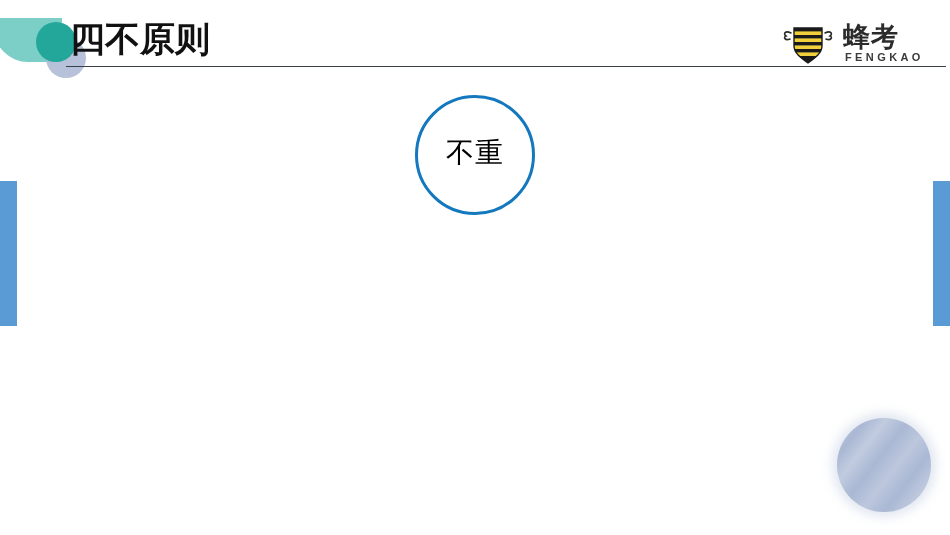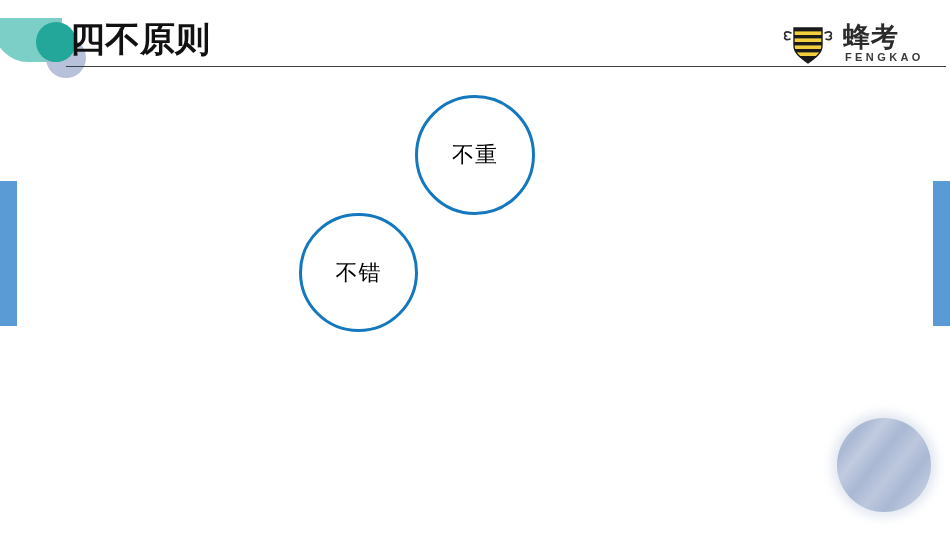--- a/index.html
+++ b/index.html
@@ -139,24 +139,25 @@
     position: absolute;
     border: 3px solid #1478be;
     border-radius: 50%;
     box-sizing: border-box;
     display: flex;
     align-items: center;
     justify-content: center;
     background: #ffffff;
   }
   .circle-node .node-label {
-    font-size: 22px;
+    font-size: 28px;
     color: #000000;
     line-height: 1;
     letter-spacing: 1px;
+    font-family: Liberation Mono, monospace;
   }
 
   .node-top    { left: 415px; top: 95px;  width: 120px; height: 120px; }
   .node-left   { left: 299px; top: 213px; width: 119px; height: 119px; }
   .node-right  { left: 531px; top: 212px; width: 120px; height: 120px; }
   .node-bottom { left: 415px; top: 329px; width: 120px; height: 120px; }
 </style>
 </head>
 <body>
 
@@ -200,21 +201,18 @@
     </div>
   </div>
 
   <div class="side-bar-left"></div>
   <div class="side-bar-right"></div>
 
   <div class="circle-node node-top">
     <span class="node-label">不重</span>
   </div>
 
-  <div class="circle-node node-left">
-    <span class="node-label">不错</span>
-  </div>
 
 
 
   <div class="deco-soft-circle"></div>
 
 </div>
 
 </body></html>

